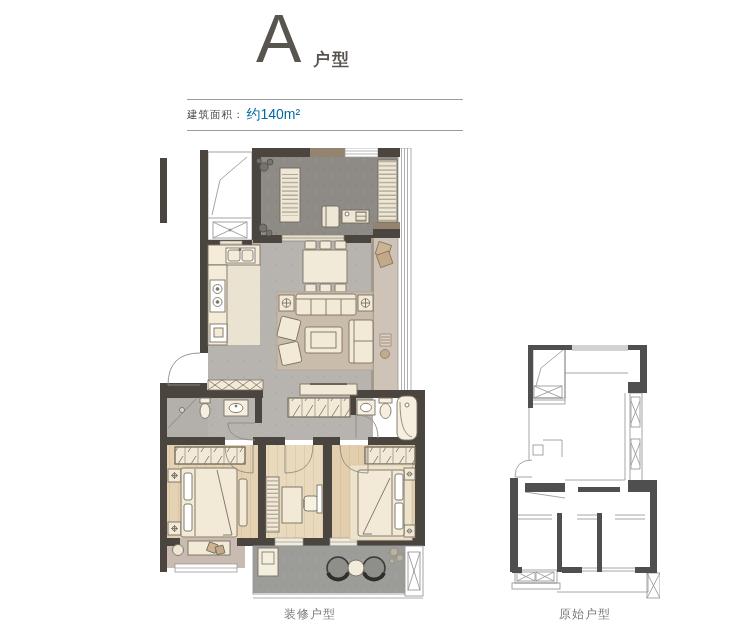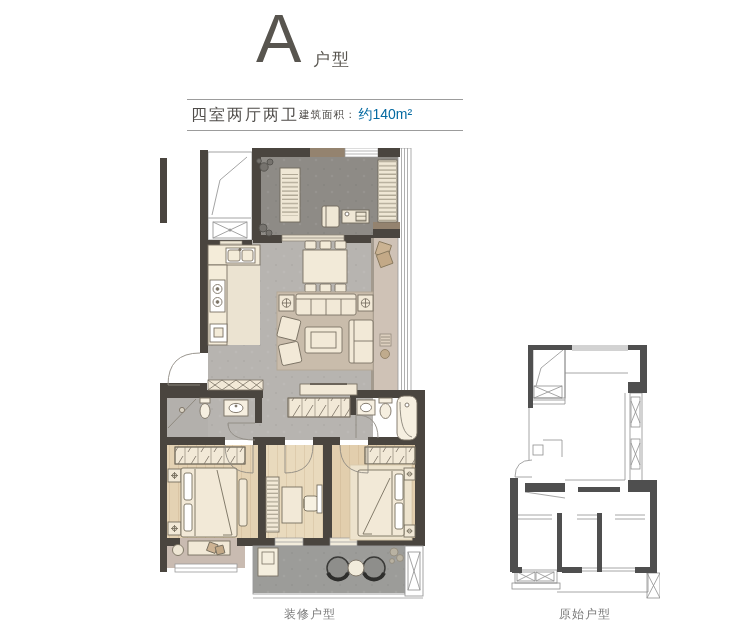--- a/index.html
+++ b/index.html
@@ -1,21 +1,21 @@
 <!DOCTYPE html>
 <html><head>
 <meta charset="utf-8">
 <style>
   html,body{margin:0;padding:0;background:#fff;}
   .page{position:relative;width:740px;height:634px;background:#ffffff;overflow:hidden;
         font-family:"Liberation Sans","DejaVu Sans",sans-serif;color:#58554f;}
   
   .type-letter{position:absolute;left:256px;top:4px;font-size:68px;line-height:1;
                font-weight:400;color:#58554f;letter-spacing:0;}
-  .type-suffix{position:absolute;left:313px;top:48px;font-size:17px;color:#58554f;letter-spacing:2px;}
+  .type-suffix{position:absolute;left:313px;top:48px;font-size:17px;color:#58554f;letter-spacing:2px;font-weight:bold;}
   .spec-box{position:absolute;left:187px;top:99px;width:276px;height:30px;
             border-top:1px solid #9c9c9c;border-bottom:1px solid #9c9c9c;
             display:flex;align-items:center;}
   .spec-rooms{font-size:16px;color:#4f4c49;letter-spacing:2px;padding-left:4px;}
   .spec-area-label{font-size:10.5px;color:#4f4c49;letter-spacing:1px;}
   .spec-area-value{font-size:14px;color:#0369a1;margin-left:2px;}
   
   .plan-main{position:absolute;left:160px;top:148px;width:268px;height:455px;}
   .plan-orig{position:absolute;left:505px;top:340px;width:155px;height:262px;}
   .caption{position:absolute;top:606px;font-size:12px;color:#7a7a7a;letter-spacing:1px;text-align:center;}
@@ -24,21 +24,20 @@
 </style>
 </head>
 <body>
 
 <div class="page">
 
   <div class="type-letter">A</div>
   <div class="type-suffix">户型</div>
 
   <div class="spec-box">
-    <span class="spec-rooms">四室两厅两卫</span>
     <span class="spec-area-label">建筑面积：</span>
     <span class="spec-area-value">约140m²</span>
   </div>
 
   <svg class="plan-main" viewBox="0 0 268 455">
     <defs>
       <pattern id="wrd" width="13" height="17" patternUnits="userSpaceOnUse">
         <path d="M2,15 L10,2" stroke="#8f8678" stroke-width="1" fill="none"></path>
         <line x1="12" y1="0" x2="12" y2="17" stroke="#8f8678" stroke-width="0.7"></line>
       </pattern>

